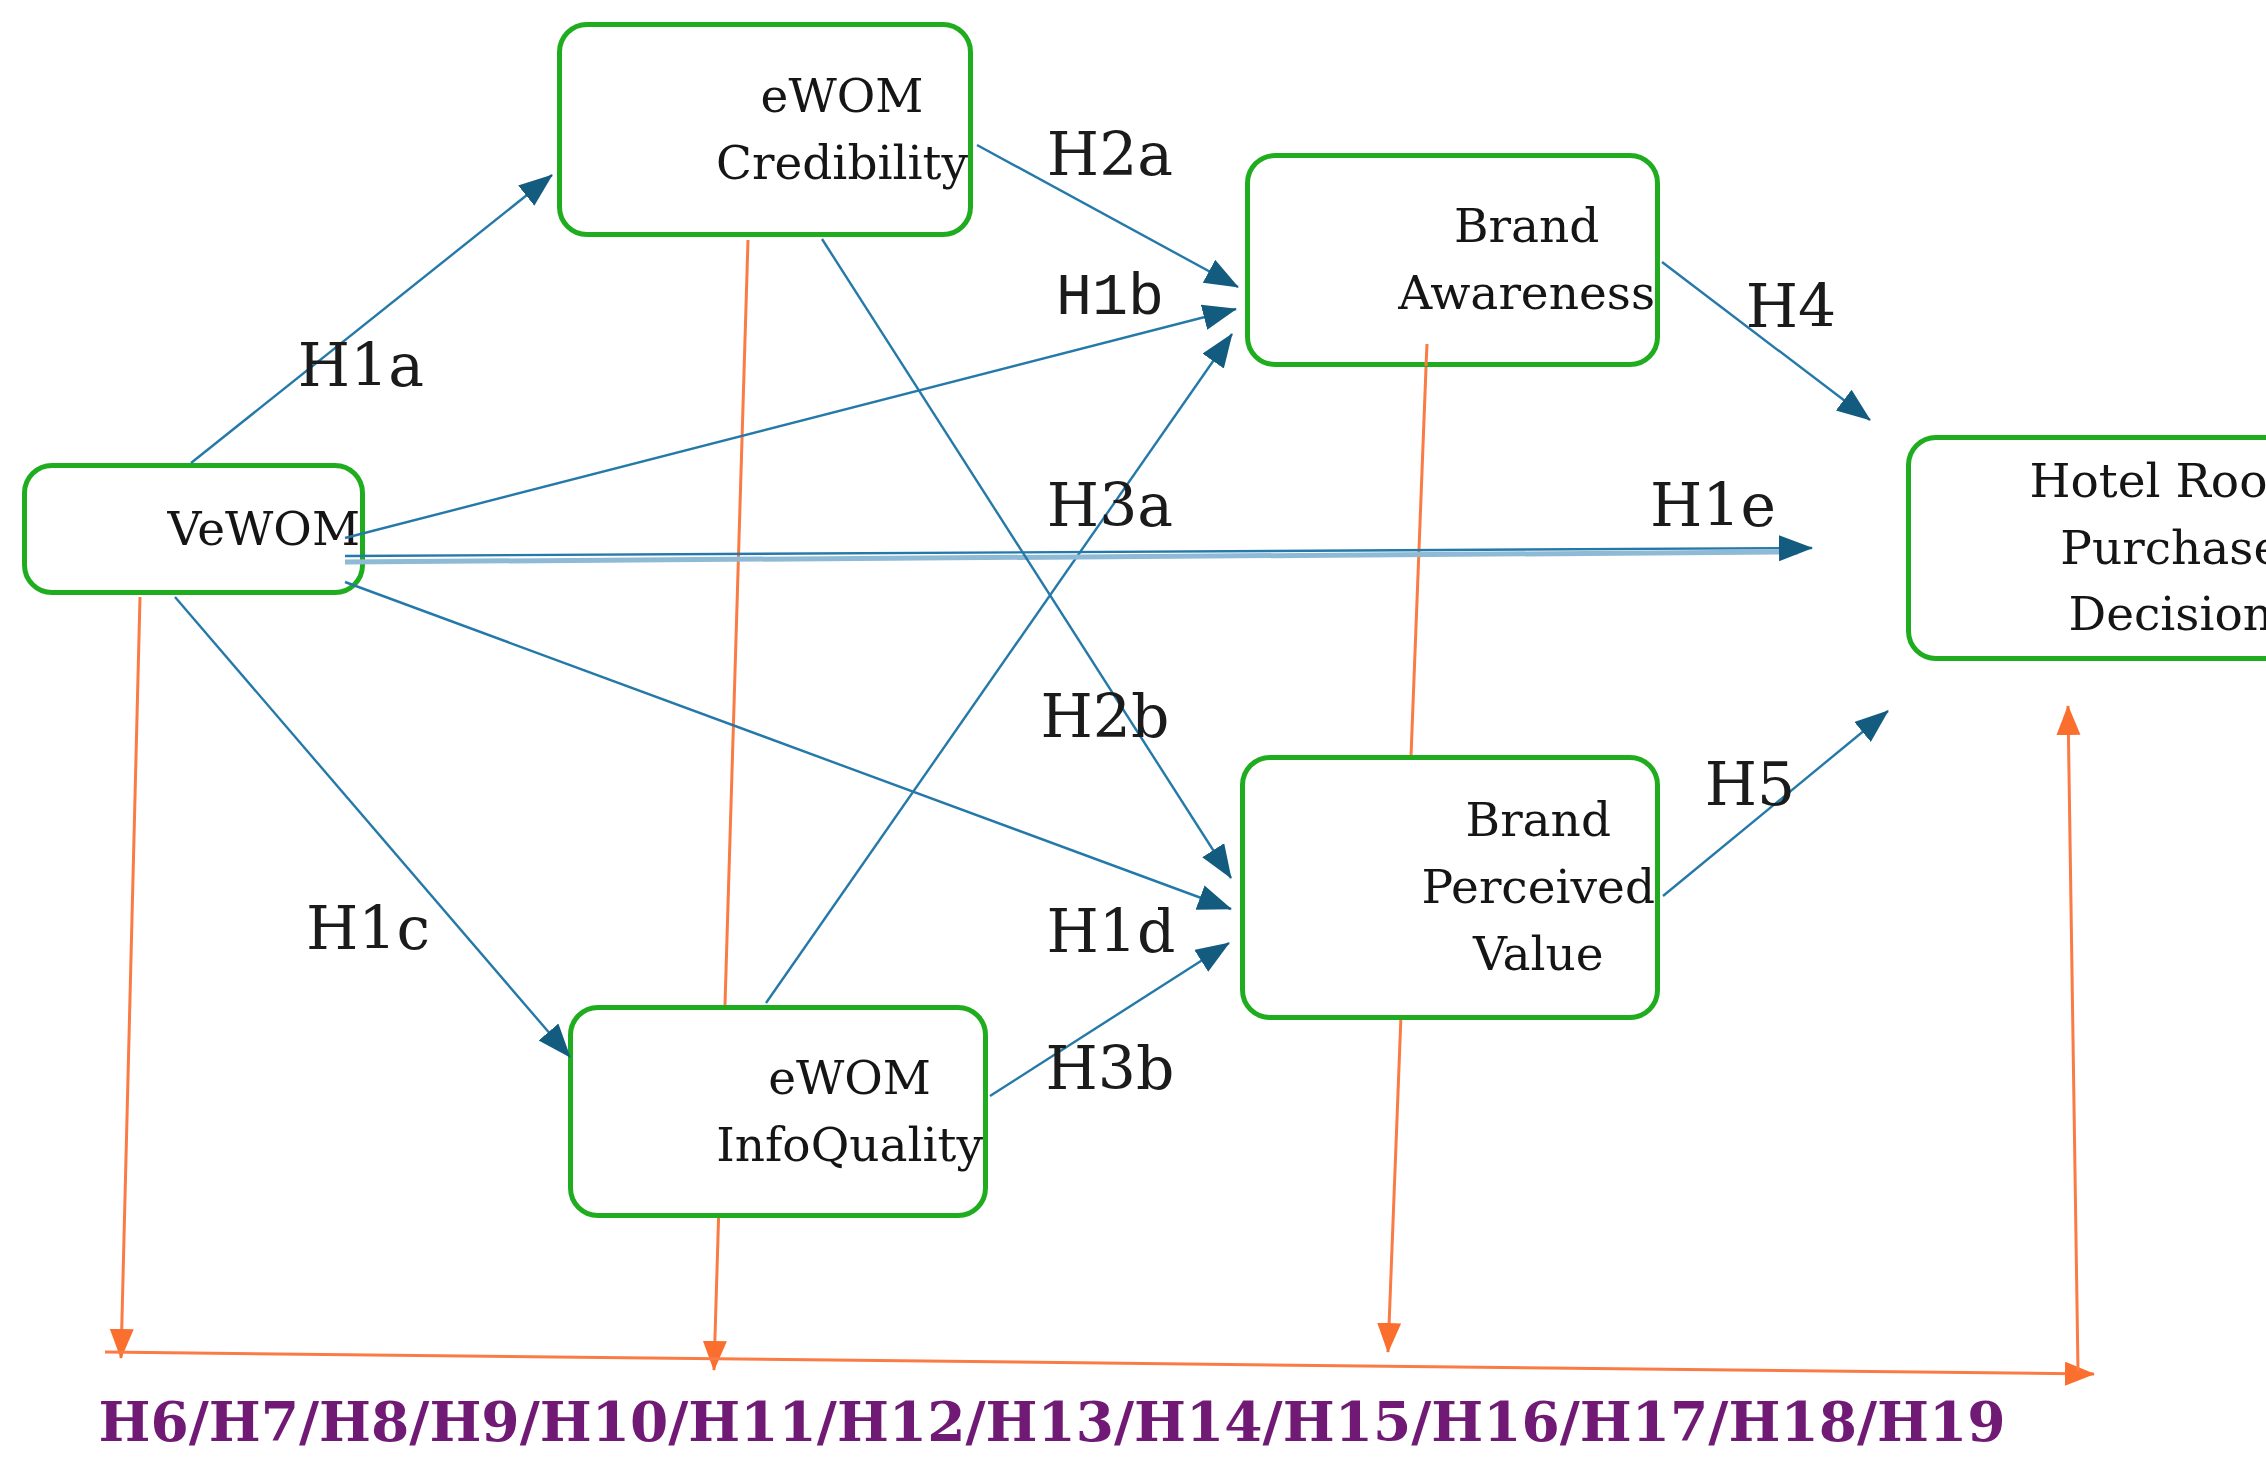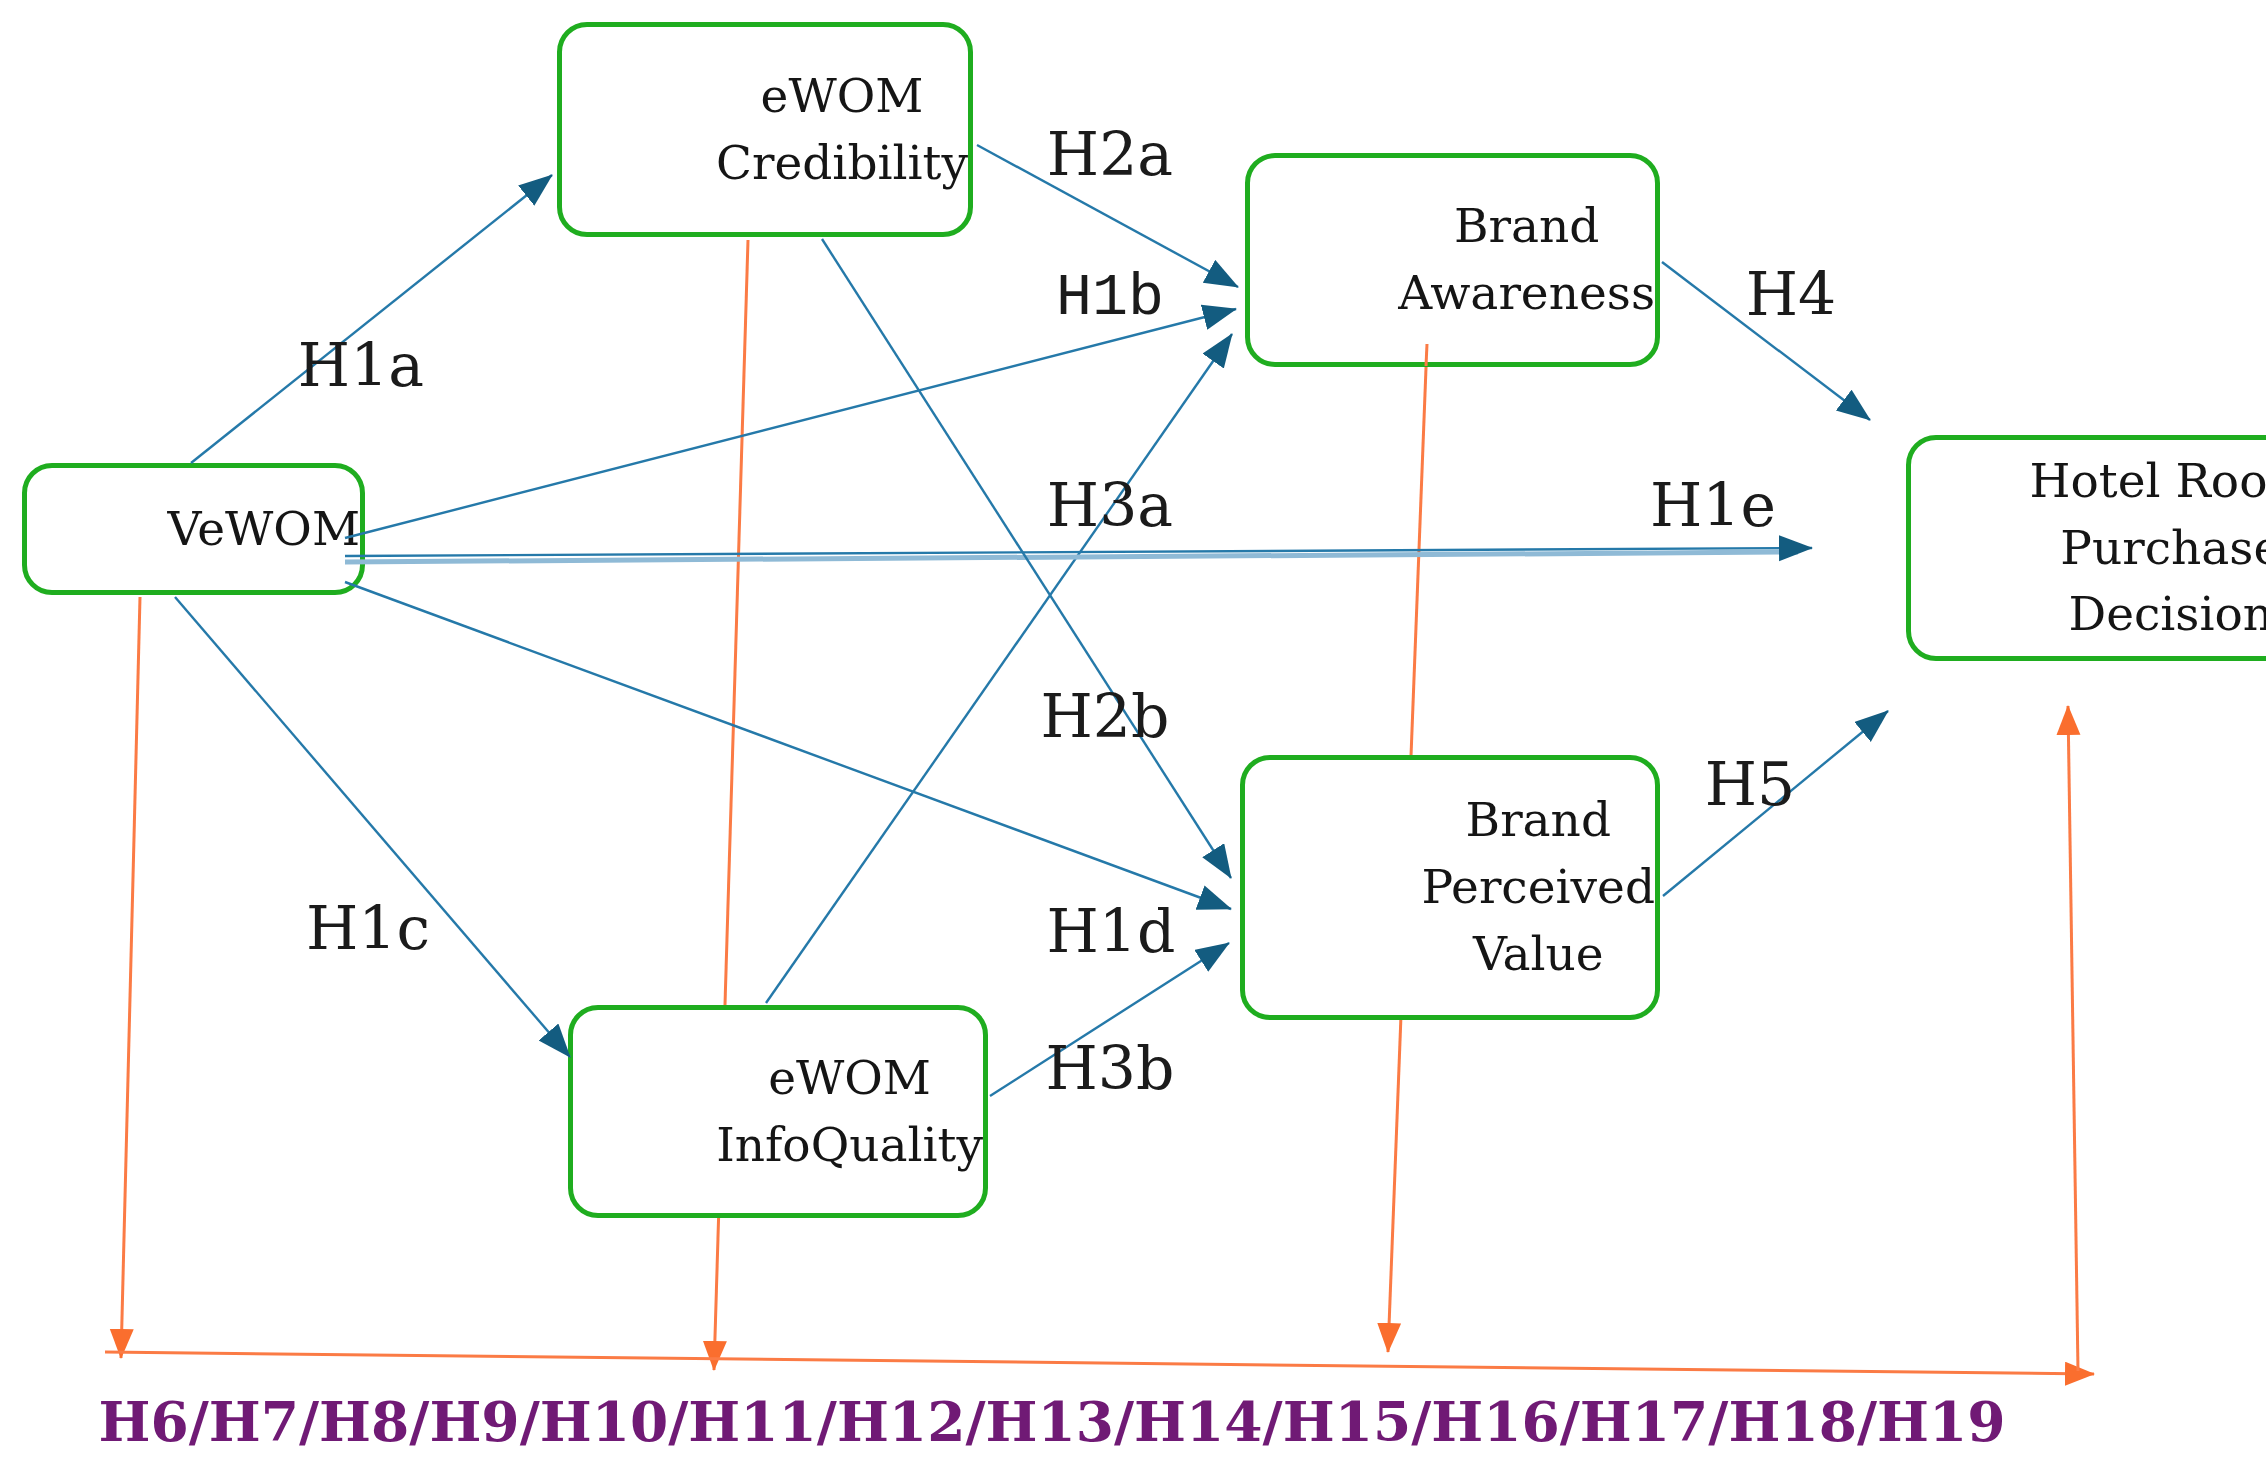--- a/index.html
+++ b/index.html
@@ -121,21 +121,21 @@
         <line x1="1663" y1="896" x2="1888" y2="711" stroke="#2579A9" stroke-width="2.4" marker-end="url(#bh)"></line>
       </g>
   </svg>
 
   <div id="labels">
       <div class="edge-label" style="left: 361px; top: 365px;">H1a</div>
       <div class="edge-label" style="left: 1110px; top: 154px;">H2a</div>
       <div class="edge-label" style="left: 1110px; top: 298px; font-family: Liberation Mono, monospace;">H1b</div>
       <div class="edge-label" style="left: 1110px; top: 505px; text-align: right;">H3a</div>
       <div class="edge-label" style="left: 1713px; top: 505px;">H1e</div>
-      <div class="edge-label" style="left: 1791px; top: 294px;">H4</div>
+      <div class="edge-label" style="left: 1791px; top: 306px;">H4</div>
       <div class="edge-label" style="left: 1105px; top: 716px;">H2b</div>
       <div class="edge-label" style="left: 1111px; top: 931px;">H1d</div>
       <div class="edge-label" style="left: 368px; top: 928px;">H1c</div>
       <div class="edge-label" style="left: 1110px; top: 1068px; text-align: right;">H3b</div>
       <div class="edge-label" style="left: 1750px; top: 784px;">H5</div>
       <div class="moderation-label" style="left: 1052px; top: 1421px;">H6/H7/H8/H9/H10/H11/H12/H13/H14/H15/H16/H17/H18/H19</div>
     </div>
 
 </div>
 

